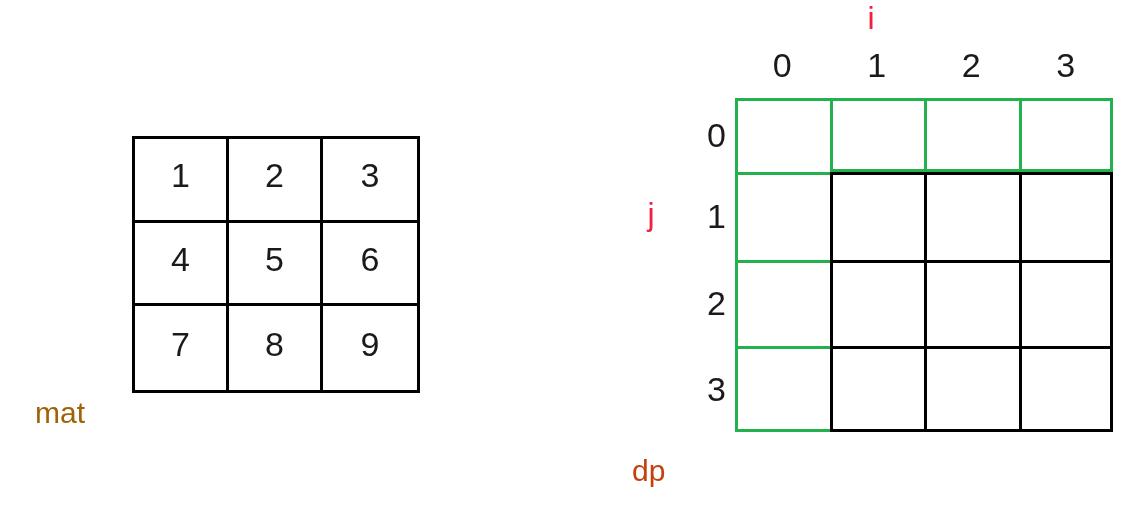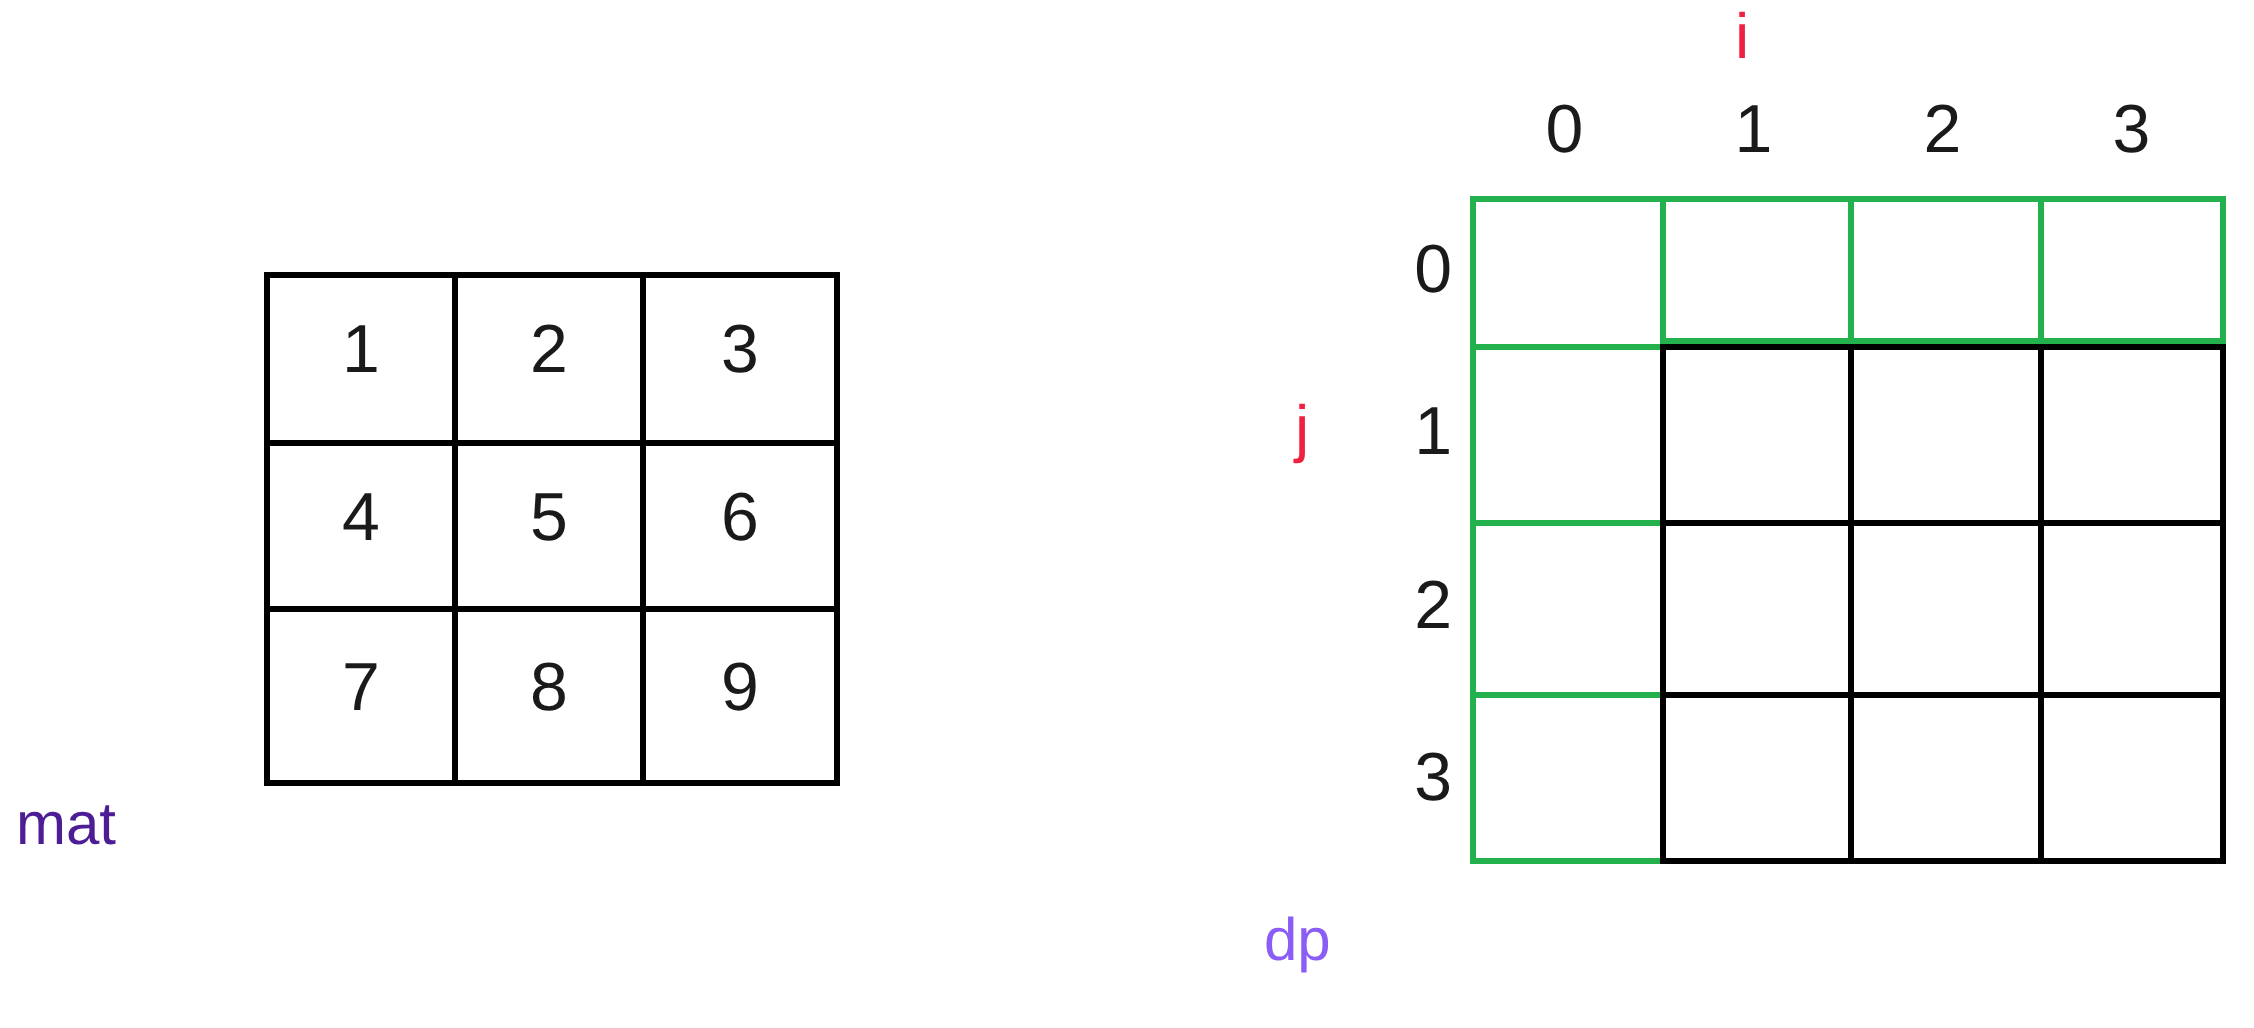--- a/index.html
+++ b/index.html
@@ -49,25 +49,25 @@
     display: flex;
     align-items: center;
     justify-content: center;
     padding-bottom: 8px;
   }
   #mat-grid .mat-cell:nth-child(3n) { border-right: none; }
   #mat-grid .mat-cell:nth-child(n+7) { border-bottom: none; }
 
   #mat-label {
     position: absolute;
-    left: 8px;
+    left: 35px;
     top: 398px;
     font-size: 30px;
     line-height: 1;
-    color: #4c1d95;
+    color: #a16207;
   }
 
   
   
   #dp-figure {
     position: absolute;
     left: 735px;
     top: 98px;
     width: 378px;
     height: 334px;
@@ -181,21 +181,21 @@
     font-size: 32px;
     line-height: 1;
     color: #ef2040;
   }
   #dp-label {
     position: absolute;
     left: 632px;
     top: 456px;
     font-size: 30px;
     line-height: 1;
-    color: #8b5cf6;
+    color: #c2410c;
   }
 </style>
 </head>
 <body>
 
 <div id="mat-figure">
   <div id="mat-grid">
     <div class="mat-cell">
         <span class="cell-text">1</span>
       </div>

